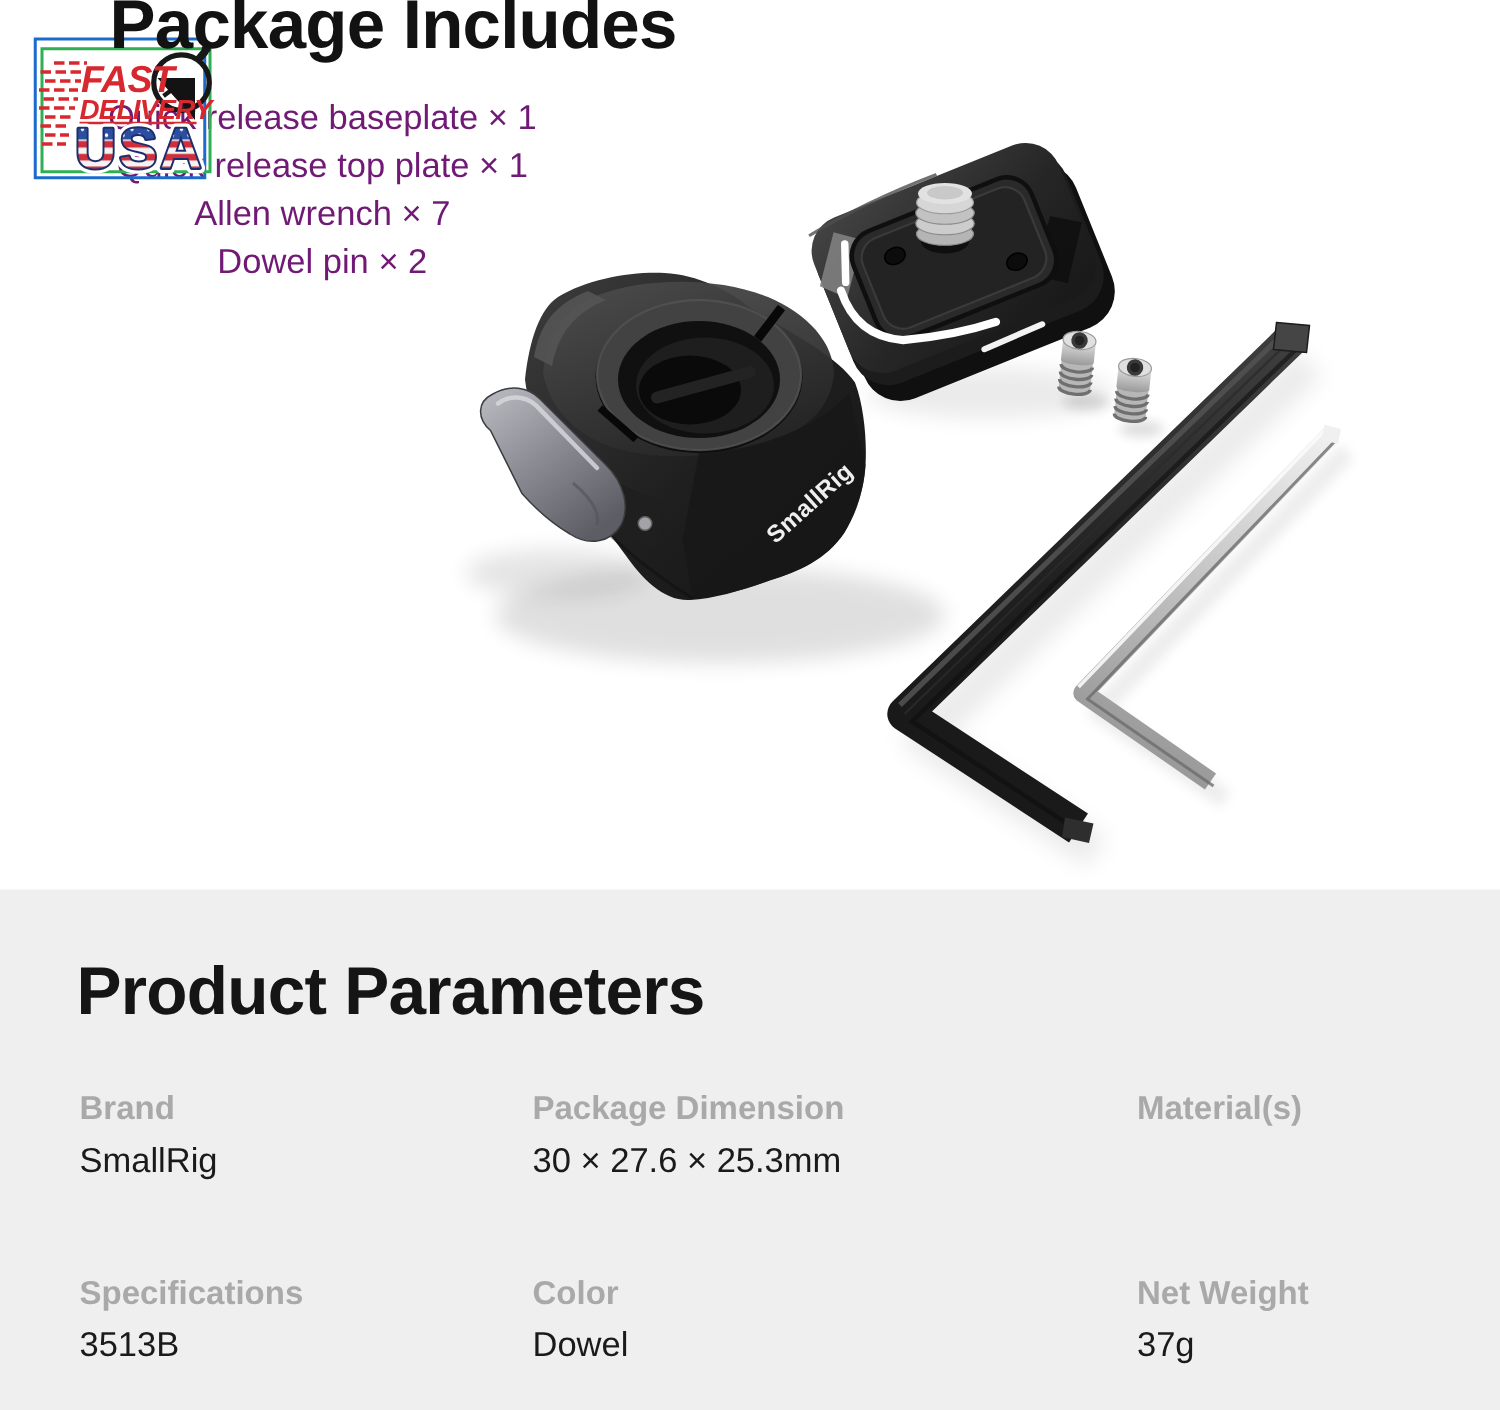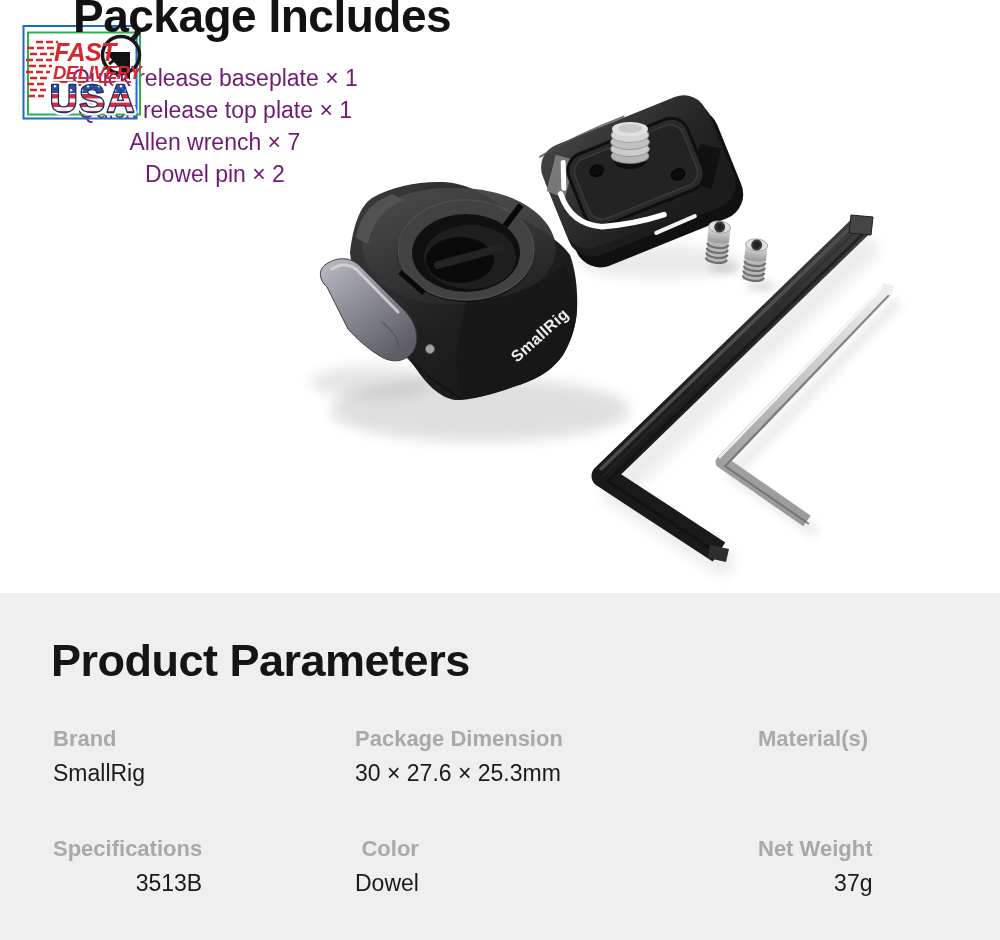--- a/index.html
+++ b/index.html
@@ -16,21 +16,21 @@
 
   .photo { position:absolute; left:280px; top:90px; width:700px; height:510px; z-index:0; }
 
   .params { position:absolute; left:0; top:593px; width:1000px; height:347px; background:#efefef; }
   .params-title { position:absolute; left:51px; top:45px; font-size:45px; line-height:1;
                   font-weight:700; color:#151515; letter-spacing:-0.5px; }
   .param-cell { position:absolute; }
   .p-label { font-size:22px; font-weight:700; color:#a9a9a9; line-height:26px; }
   .p-value { margin-top:7px; font-size:23px; color:#1a1a1a; line-height:28px; }
   .c1 { left:53px; }  .c2 { left:355px; }  .c3 { left:747px;margin-left:11px; }
-  .r1 { top:133px; }  .r2 { top:243px;text-align:right; }
+  .r1 { top:133px; }  .r2 { top:256px; }
 </style>
 </head>
 <body>
 
 <div class="page">
 
   <h1 class="pkg-title">Package Includes</h1>
 
   <ul class="pkg-list">
     <li>Quick release baseplate × 1</li>

